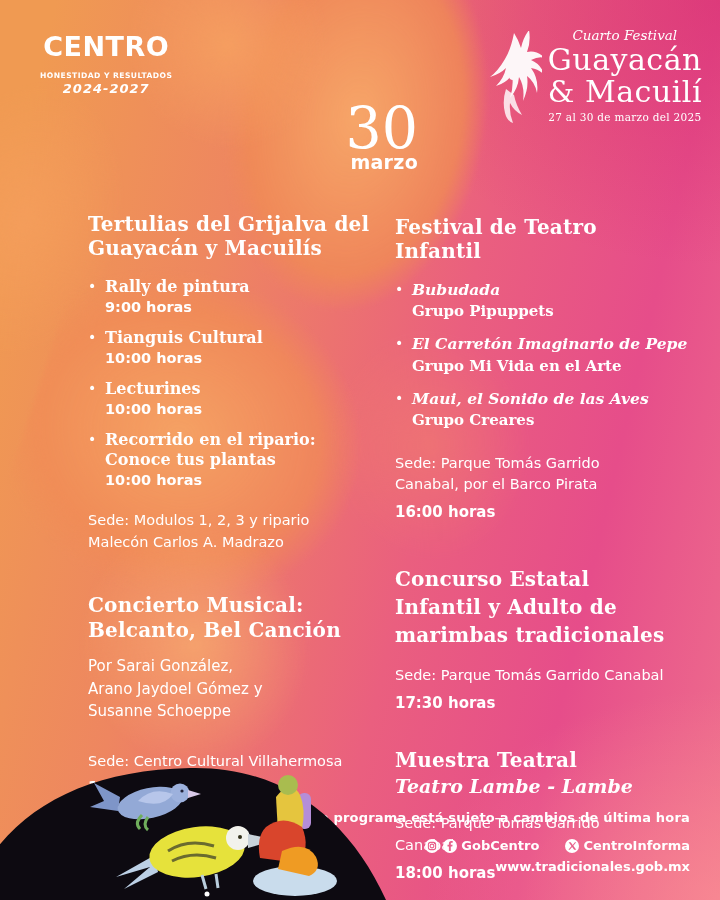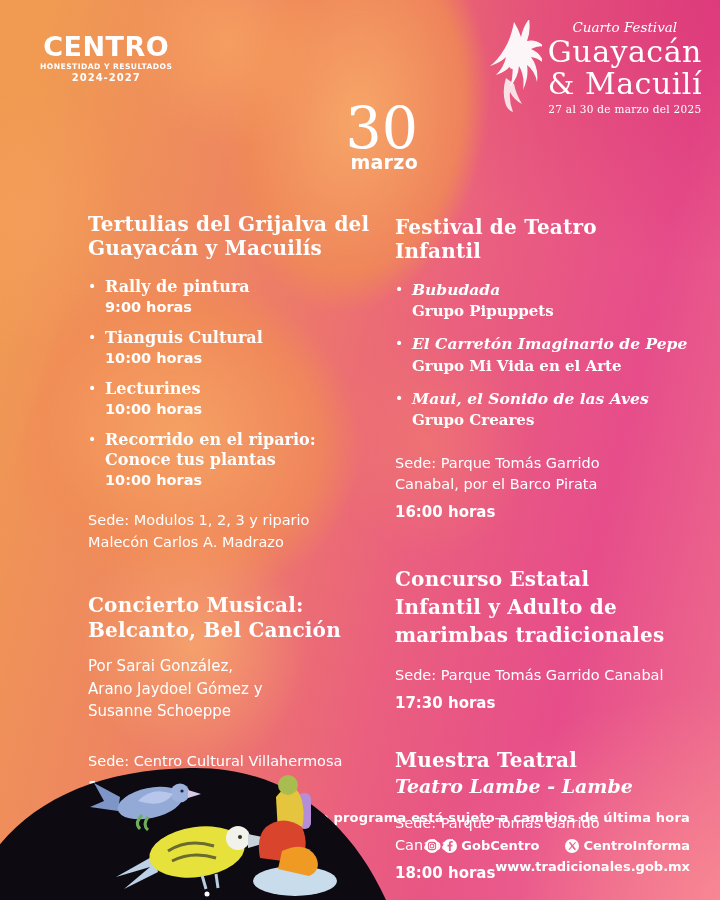--- a/index.html
+++ b/index.html
@@ -24,25 +24,25 @@
   .p5 { left:80px; top:520px; width:230px; height:250px; transform:rotate(-12deg);
         background:radial-gradient(ellipse at 50% 50%, rgba(247,170,110,.8), rgba(247,170,110,0) 70%); }
   .p6 { left:330px; top:330px; width:200px; height:230px; transform:rotate(-6deg);
         background:radial-gradient(ellipse at 50% 50%, rgba(243,135,105,.45), rgba(243,135,105,0) 70%); }
 
   .layer { position:absolute; z-index:3; }
 
   
   .brand { left:40px; top:33px; text-align:center; line-height:1; }
   .brand .name { font-family:"DejaVu Sans", sans-serif; font-weight:800; font-size:27px; letter-spacing:.5px; }
-  .brand .tagline { font-size:7.6px; font-weight:700; letter-spacing:.45px; margin-top:3px; }
-  .brand .term { font-size:10px; font-weight:700; letter-spacing:1px; margin-top:2px; }
-
-  
-  .fest { right:18px; top:20px; display:flex; align-items:flex-start; gap:6px; }
+  .brand .tagline { font-size:7.6px; font-weight:700; letter-spacing:.45px; margin-top:12px; }
+  .brand .term { font-size:13px; font-weight:700; letter-spacing:1px; margin-top:2px;font-style:italic; }
+
+  
+  .fest { right:18px; top:28px; display:flex; align-items:flex-end; gap:6px; }
   .fest .txt { text-align:center; font-family:"DejaVu Serif", serif; line-height:1.05; }
   .fest .pre { font-style:italic; font-size:13.5px; margin-bottom:2px; }
   .fest .big { font-size:30px; letter-spacing:.5px; }
   .fest .dates { font-size:10.5px; margin-top:5px; letter-spacing:.3px; }
 
   
   .date { left:318px; top:100px; width:100px; text-align:right; line-height:1; }
   .date .day { font-family:"DejaVu Serif", serif; font-size:57px; font-weight:400; }
   .date .month { font-size:19px; font-weight:700; margin-top:-4px; letter-spacing:.3px; }
 

